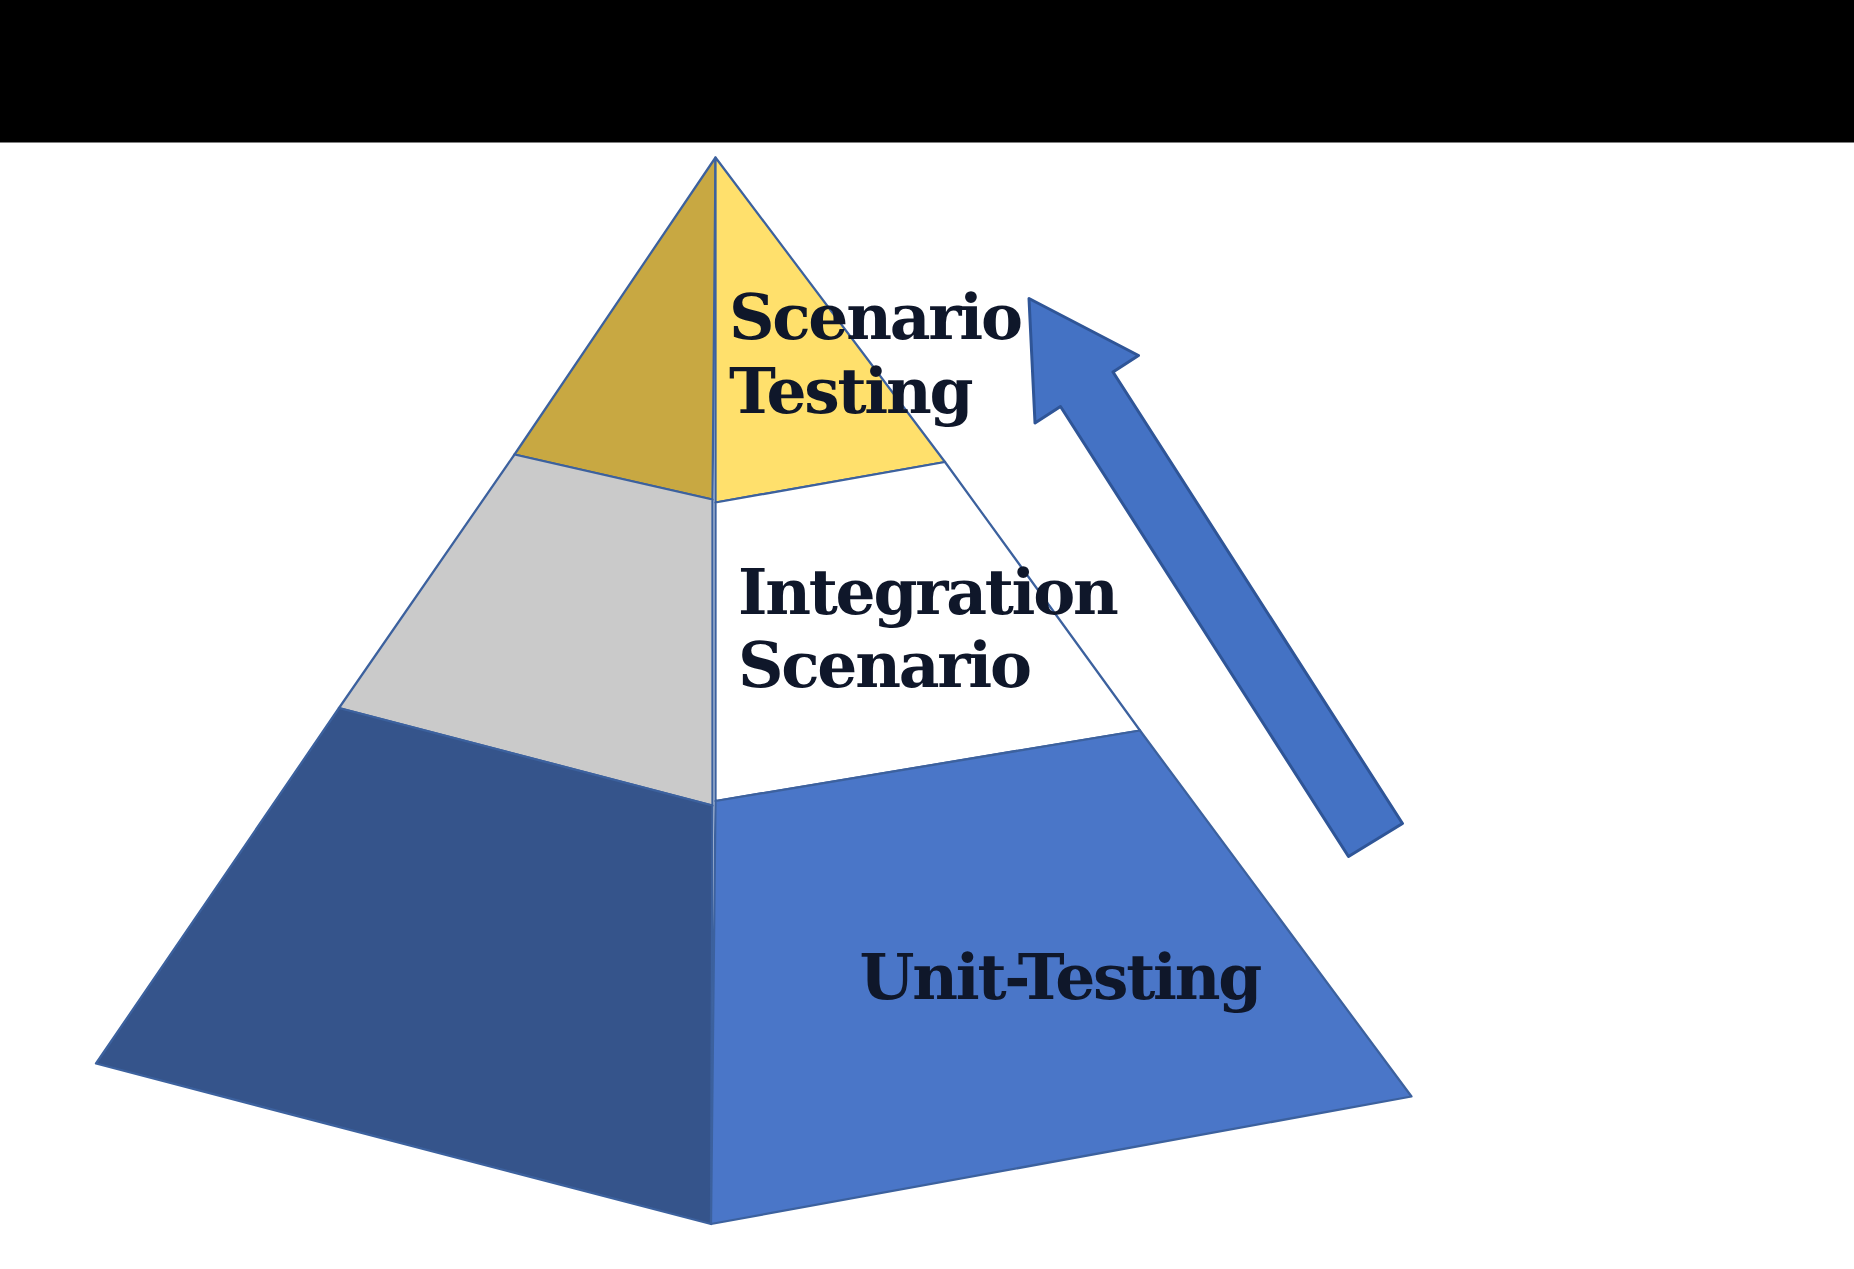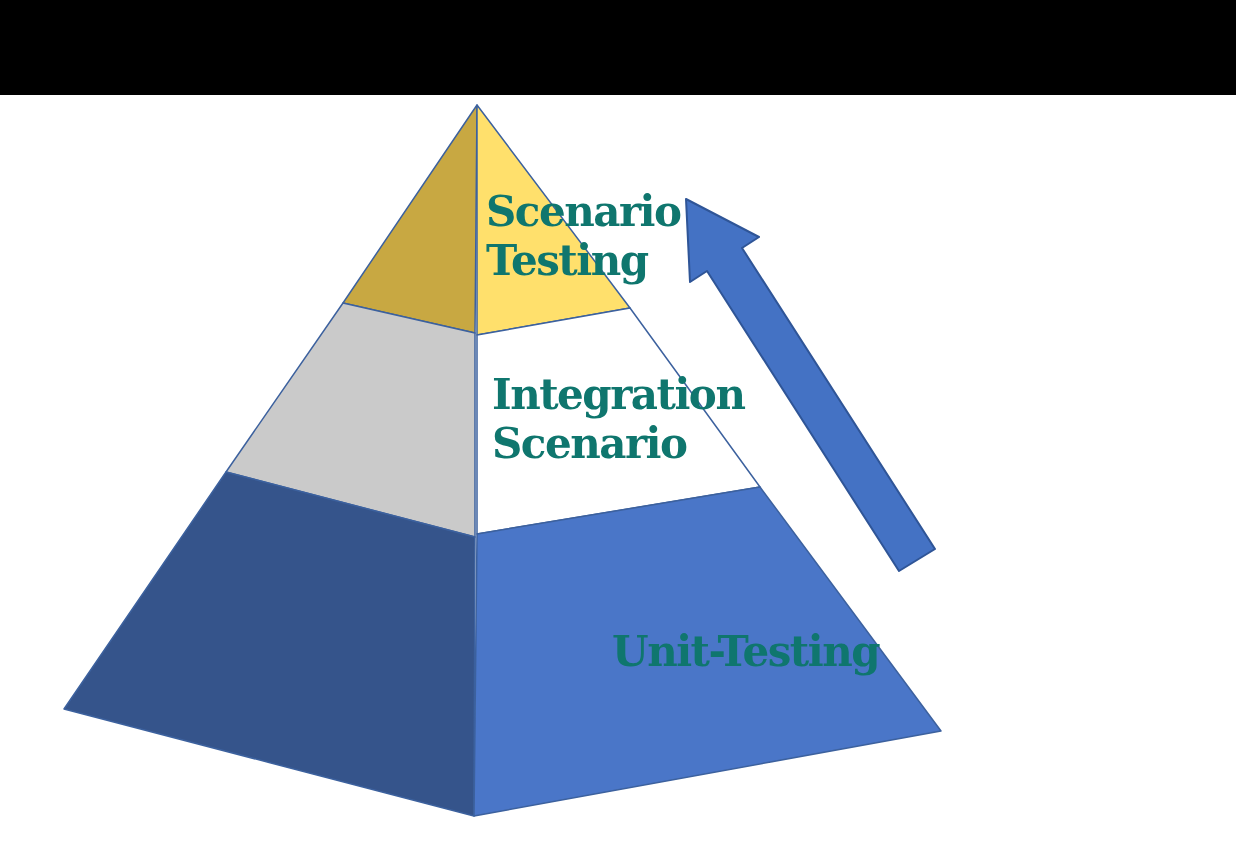--- a/index.html
+++ b/index.html
@@ -26,32 +26,32 @@
   }
   svg.diagram {
     position: absolute;
     left: 0;
     top: 0;
     width: 1236px;
     height: 846px;
   }
   .pyr-label {
     position: absolute;
-    color: #0f766e;
+    color: #0f172a;
     font-weight: bold;
     font-size: 42px;
     letter-spacing: -1.5px;
     line-height: 49px;
     white-space: pre-line;
     z-index: 5;
     user-select: none;
   }
   .label-scenario   { left: 486px; top: 187px; }
   .label-integration{ left: 492px; top: 370px; }
-  .label-unit       { left: 573px; top: 627px; margin-left: 39px; }
+  .label-unit       { left: 573px; top: 627px; }
 </style>
 </head>
 <body>
 
 <div class="stage">
 
   <div class="letterbox" style="background: rgb(0, 0, 0);"></div>
 
   <svg class="diagram" viewBox="0 0 1236 846" xmlns="http://www.w3.org/2000/svg">
 

